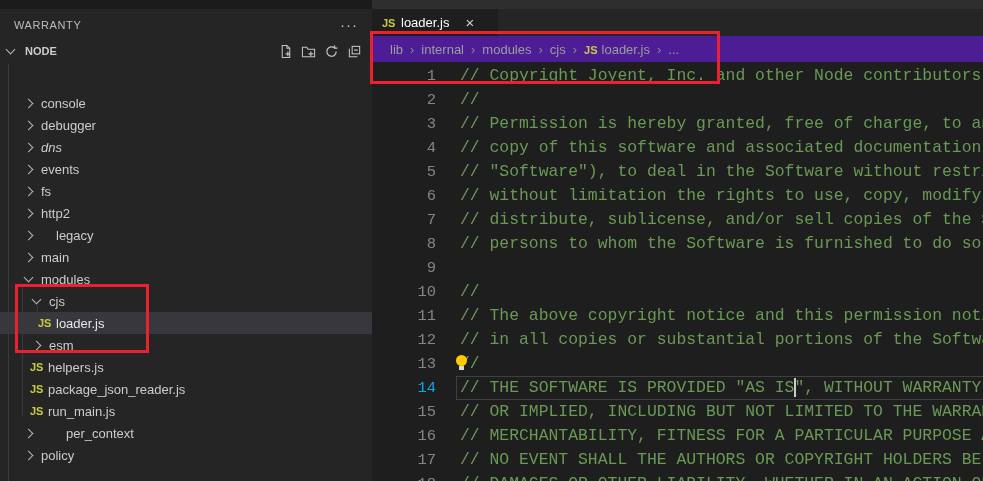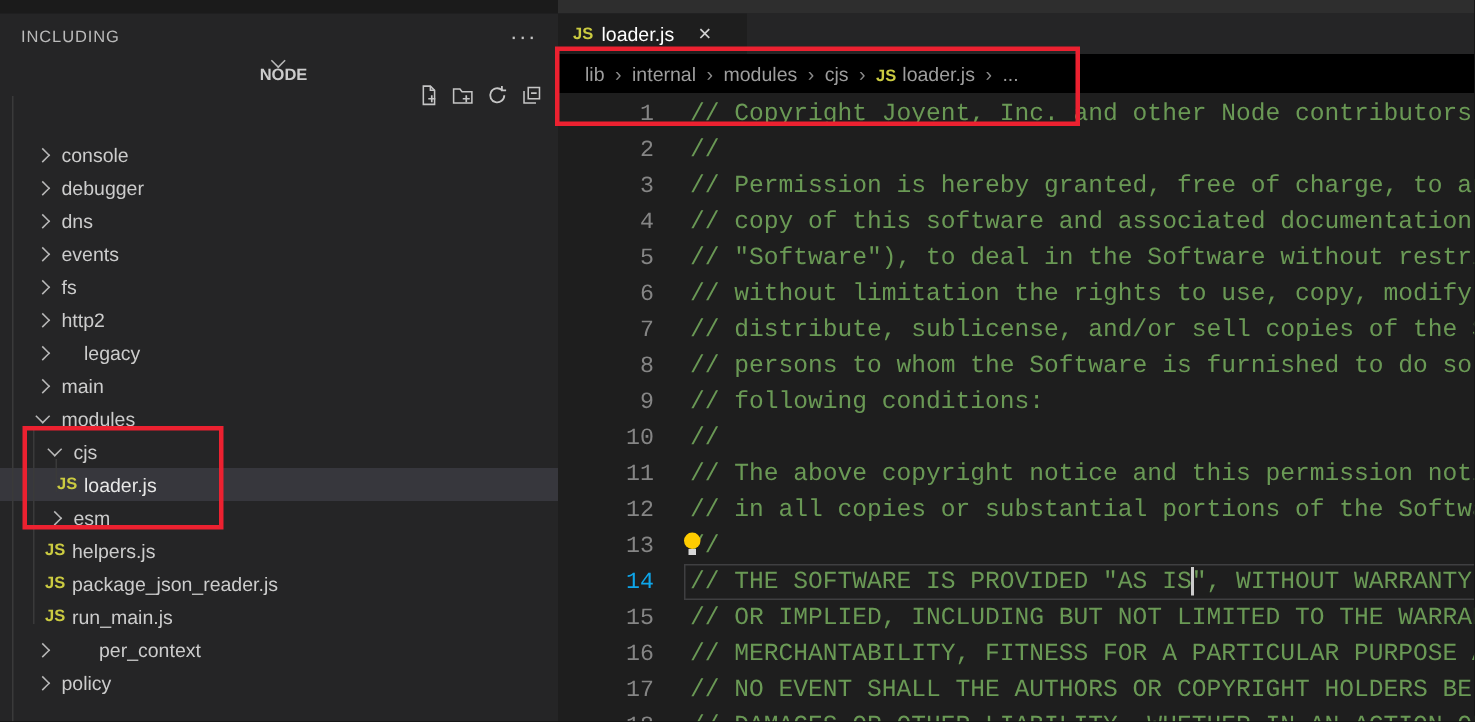--- a/index.html
+++ b/index.html
@@ -6,40 +6,40 @@
   .screen {
     position:relative; width:983px; height:481px; overflow:hidden;
     background:#1e1e1e; font-family:"Liberation Sans", sans-serif;
     -webkit-font-smoothing:antialiased;
   }
   
   .sidebar { position:absolute; left:0; top:0; width:372px; height:481px; background:#252526; }
   .sidebar-topstrip { position:absolute; top:0; left:0; right:0; height:9px; background:#1b1b1b; }
   .explorer-header { position:absolute; top:9px; left:0; right:0; height:31px; display:flex; align-items:center; padding:0 14px 0 14px; box-sizing:border-box; color:#bbbbbb; font-size:11px; letter-spacing:.6px; }
   .more-dots { margin-left:auto; color:#c5c5c5; font-size:15px; letter-spacing:1px; line-height:10px; cursor:pointer; }
-  .section-header { position:absolute; top:40px; left:0; right:0; height:22px; display:flex; align-items:center; padding-left:4px; box-sizing:border-box; color:#cccccc; font-size:11px; font-weight:bold;flex-direction:column; }
+  .section-header { position:absolute; top:40px; left:0; right:0; height:22px; display:flex; align-items:center; padding-left:4px; box-sizing:border-box; color:#cccccc; font-size:11px; font-weight:bold; }
   .section-actions { margin-left:auto; display:flex; align-items:center; gap:8px; padding-right:10px; }
   .section-actions svg { display:block; }
   .tree { position:absolute; top:64px; left:0; right:0; bottom:0; overflow:hidden;margin-top:28px; }
   .tree-row { position:relative; height:22px; display:flex; align-items:center; font-size:13px; color:#cccccc; white-space:nowrap; cursor:pointer; }
   .tree-row.selected { background:#37373d; color:#e7e7e7; }
   .chev { display:inline-block; width:6px; height:6px; border-right:1.2px solid #b8b8b8; border-bottom:1.2px solid #b8b8b8; flex:none; }
   .chev.collapsed { transform:rotate(-45deg); margin:0 9px 0 3px; }
   .chev.expanded  { transform:rotate(45deg); margin:-3px 9px 0 3px; }
   .js-badge { display:inline-block; flex:none; width:13px; margin-right:5px; font-size:11px; font-weight:bold; color:#cbcb41; font-family:"Liberation Sans",sans-serif; }
   .guide { position:absolute; width:1px; background:#3a3a3a; }
   
   .editor { position:absolute; left:372px; top:0; width:611px; height:481px; background:#1e1e1e; }
   .editor-topstrip { position:absolute; top:0; left:0; right:0; height:9px; background:#2e2e2e; }
   .tabbar { position:absolute; top:9px; left:0; right:0; height:27px; background:#252526; }
   .tab { position:absolute; left:0; top:0; height:27px; width:126px; background:#1e1e1e; display:flex; align-items:center; padding:0 10px; box-sizing:border-box; cursor:pointer; }
   .tab .js-badge { margin-right:6px; }
   .tab-label { color:#ffffff; font-size:13px; }
   .tab-close { margin-left:16px; color:#d0d0d0; font-size:15px; line-height:15px; cursor:pointer; }
-  .breadcrumb { position:absolute; top:36px; left:0; right:0; height:26px; background:#000000; display:flex; align-items:center; padding-left:18px; color:#9d9d9d; font-size:13px; }
+  .breadcrumb { position:absolute; top:36px; left:0; right:0; height:26px; background:#4c1d95; display:flex; align-items:center; padding-left:18px; color:#9d9d9d; font-size:13px; }
   .crumb { cursor:pointer; }
   .crumb-sep { margin:0 7px; color:#8a8a8a; font-size:13px; }
   .breadcrumb .js-badge { margin-right:4px; width:auto; }
   
   .code { position:absolute; top:62px; left:0; right:0; bottom:0; overflow:hidden; padding-top:2px;
           font-family:"Liberation Mono","DejaVu Sans Mono",monospace; font-size:16.4px; line-height:24px; }
   .code-row { position:relative; height:24px; white-space:pre; }
   .gutter { display:inline-block; width:64px; text-align:right; color:#858585; font-size:15.5px; }
   .code-row.current .gutter { color:#0ea5e9; }
   .ltext { position:absolute; left:88px; top:0; color:#6a9955; }
@@ -52,21 +52,21 @@
 </style>
 </head>
 <body>
 
 <div class="screen">
 
   <aside class="sidebar">
     <div class="sidebar-topstrip"></div>
 
     <div class="explorer-header">
-      <span>INCLUDING</span>
+      <span>WARRANTY</span>
       <span class="more-dots">···</span>
     </div>
 
     <div class="section-header">
       <span class="chev expanded"></span>
       <span style="margin-left:2px;">NODE</span>
       <span class="section-actions">
         <svg width="15" height="15" viewBox="0 0 16 16">
           <path d="M4.5 1.5h5l3 3v10h-8z" fill="none" stroke="#c5c5c5" stroke-width="1.1"></path>
           <path d="M9.5 1.5v3h3" fill="none" stroke="#c5c5c5" stroke-width="1.1"></path>
@@ -90,21 +90,21 @@
 
     <div class="tree" id="tree">
         <div class="tree-row" style="padding-left: 22px;">
           <span class="chev collapsed"></span>
           <span>console</span>
         </div>
         <div class="tree-row" style="padding-left: 22px;">
           <span class="chev collapsed"></span>
           <span>debugger</span>
         </div>
-        <div class="tree-row" style="padding-left: 22px;">
+        <div class="tree-row" style="padding-left: 22px; font-style: italic;">
           <span class="chev collapsed"></span>
           <span>dns</span>
         </div>
         <div class="tree-row" style="padding-left: 22px;">
           <span class="chev collapsed"></span>
           <span>events</span>
         </div>
         <div class="tree-row" style="padding-left: 22px;">
           <span class="chev collapsed"></span>
           <span>fs</span>
@@ -191,21 +191,21 @@
 
     <div class="code" id="code">
         <div class="code-row"><span class="gutter">1</span><span class="ltext">// Copyright Joyent, Inc. and other Node contributors.</span></div>
         <div class="code-row"><span class="gutter">2</span><span class="ltext">//</span></div>
         <div class="code-row"><span class="gutter">3</span><span class="ltext">// Permission is hereby granted, free of charge, to any person obtaining a</span></div>
         <div class="code-row"><span class="gutter">4</span><span class="ltext">// copy of this software and associated documentation files (the</span></div>
         <div class="code-row"><span class="gutter">5</span><span class="ltext">// "Software"), to deal in the Software without restriction, including</span></div>
         <div class="code-row"><span class="gutter">6</span><span class="ltext">// without limitation the rights to use, copy, modify, merge, publish,</span></div>
         <div class="code-row"><span class="gutter">7</span><span class="ltext">// distribute, sublicense, and/or sell copies of the Software, and to permit</span></div>
         <div class="code-row"><span class="gutter">8</span><span class="ltext">// persons to whom the Software is furnished to do so, subject to the</span></div>
-        <div class="code-row"><span class="gutter">9</span><span class="ltext">// following conditions:</span></div>
+        <div class="code-row"><span class="gutter">9</span></div>
         <div class="code-row"><span class="gutter">10</span><span class="ltext">//</span></div>
         <div class="code-row"><span class="gutter">11</span><span class="ltext">// The above copyright notice and this permission notice shall be included</span></div>
         <div class="code-row"><span class="gutter">12</span><span class="ltext">// in all copies or substantial portions of the Software.</span></div>
         <div class="code-row"><span class="gutter">13</span><span class="ltext">//</span><span class="bulb"></span></div>
         <div class="code-row current"><span class="gutter">14</span><span class="ltext">// THE SOFTWARE IS PROVIDED "AS IS", WITHOUT WARRANTY OF ANY KIND, EXPRESS</span><span class="cursor" style="left: calc(34ch + 88px);"></span></div>
         <div class="code-row"><span class="gutter">15</span><span class="ltext">// OR IMPLIED, INCLUDING BUT NOT LIMITED TO THE WARRANTIES OF</span></div>
         <div class="code-row"><span class="gutter">16</span><span class="ltext">// MERCHANTABILITY, FITNESS FOR A PARTICULAR PURPOSE AND NONINFRINGEMENT. IN</span></div>
         <div class="code-row"><span class="gutter">17</span><span class="ltext">// NO EVENT SHALL THE AUTHORS OR COPYRIGHT HOLDERS BE LIABLE FOR ANY CLAIM,</span></div>
         <div class="code-row"><span class="gutter">18</span><span class="ltext">// DAMAGES OR OTHER LIABILITY, WHETHER IN AN ACTION OF CONTRACT, TORT OR</span></div>
       </div>

